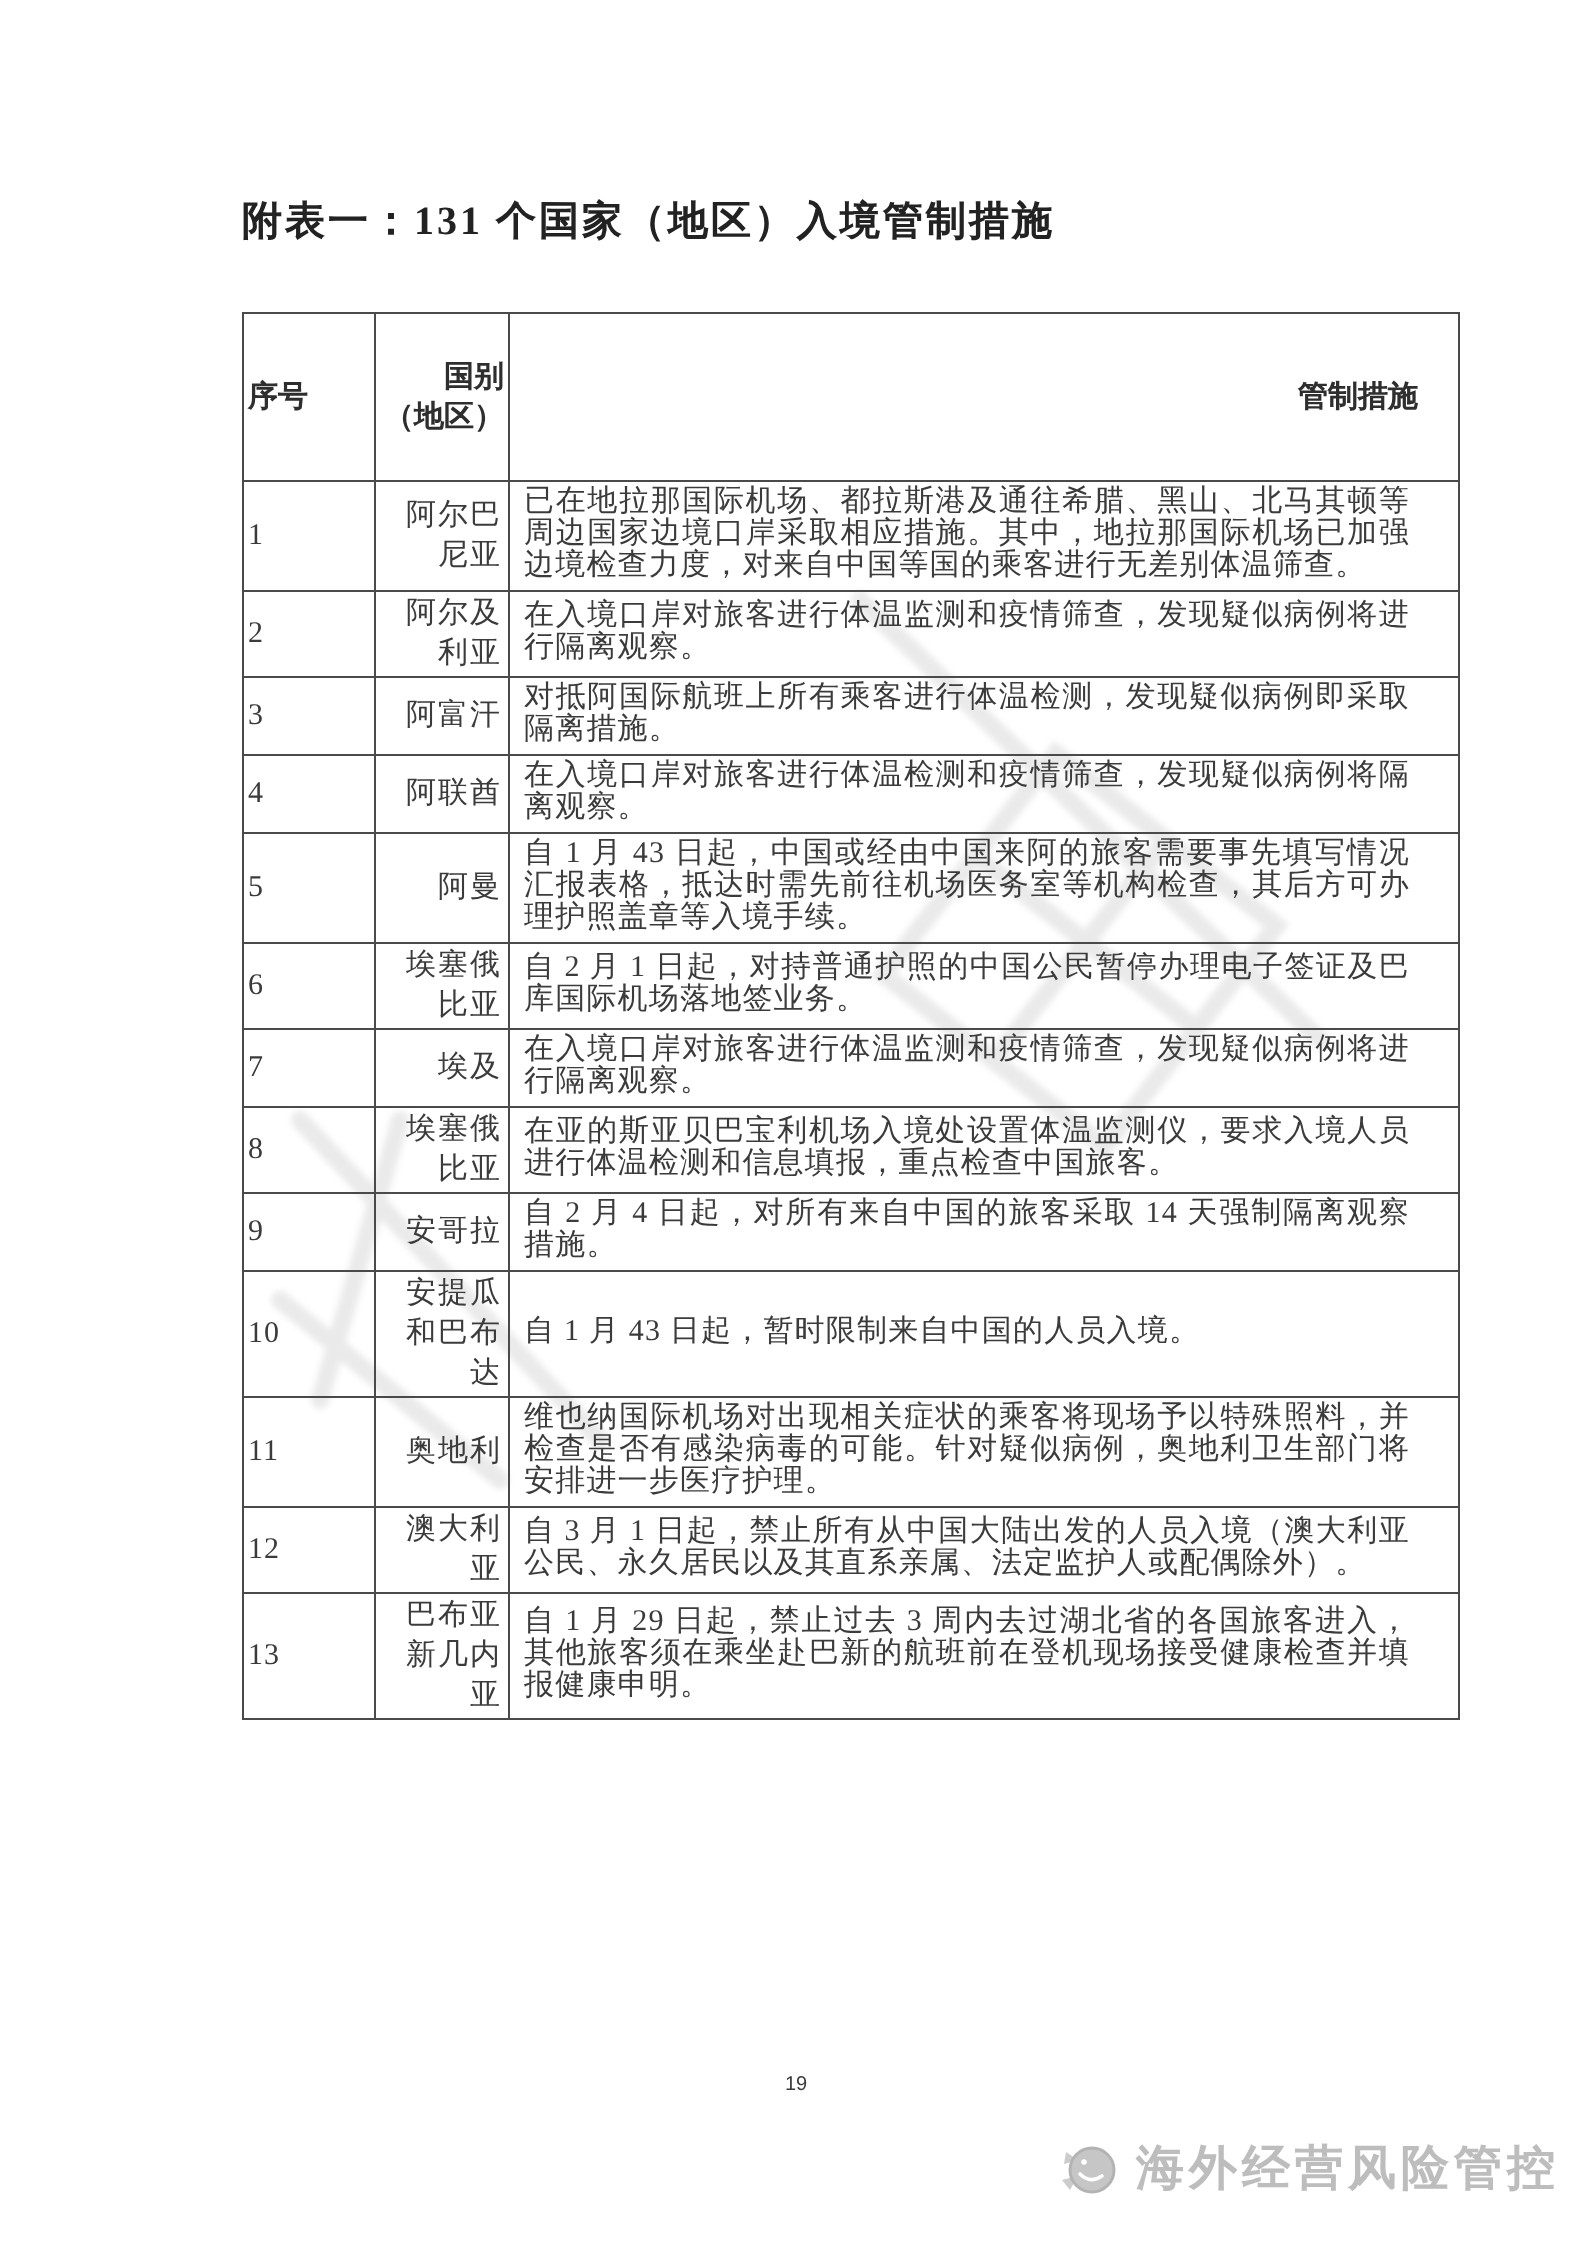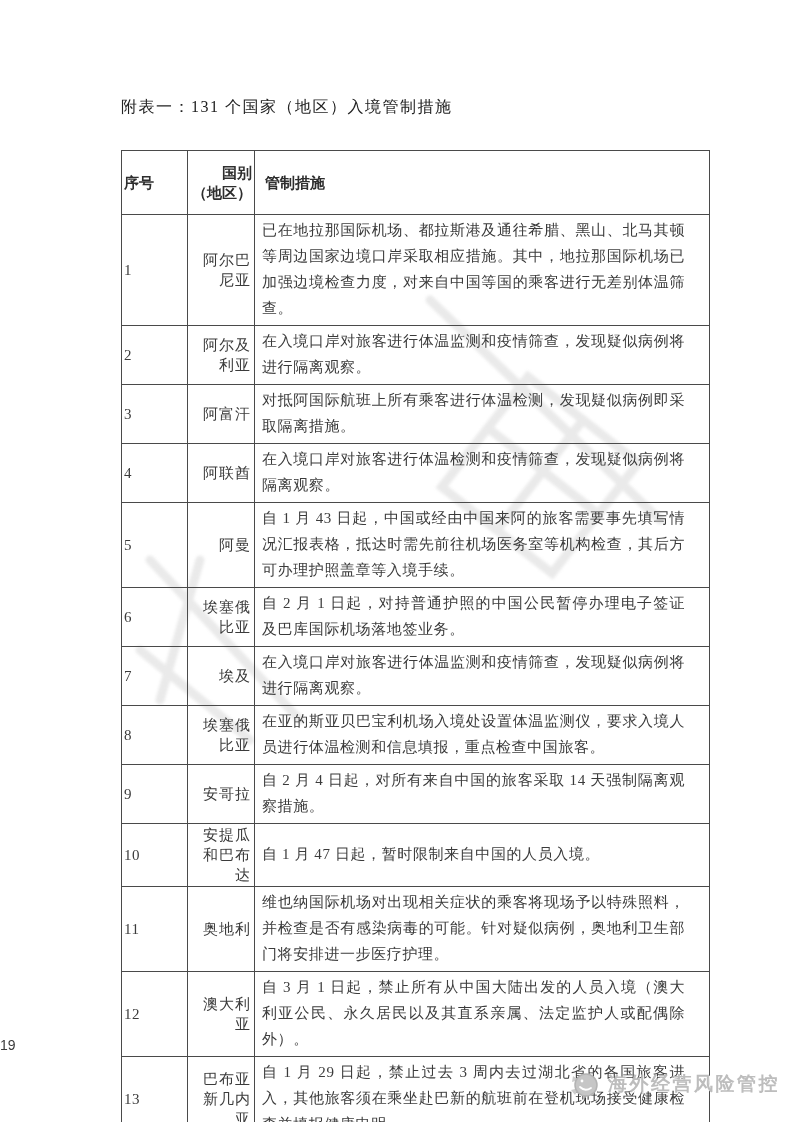--- a/index.html
+++ b/index.html
@@ -6,22 +6,22 @@
   .sheet{
     position:relative;
     width:796px;height:1122px;
     background:#ffffff;
     overflow:hidden;
     font-family:"Liberation Serif","DejaVu Serif",serif;
     color:#3b3b3b;
   }
   .content{position:absolute;left:121px;top:97px;width:560px;}
   .doc-title{
-    font-size:16px;
-    font-weight:normal;
+    font-size:20px;
+    font-weight:bold;
     color:#222222;
     letter-spacing:1.5px;
     margin:0 0 32px 0;
     white-space:nowrap;
   }
   table.measures{
     width:559px;
     border-collapse:collapse;
     table-layout:fixed;
   }
@@ -33,43 +33,43 @@
   th{font-weight:bold;color:#2e2e2e;}
   .col-index{width:61px;text-align:left;}
   .col-country{width:62px;text-align:right;}
   .col-measures{width:434px;}
   thead th{height:43px;line-height:20px;padding:1px 2px;}
   td.col-index{padding:2px;letter-spacing:0.5px;}
   td.col-country{padding:1px 3px;line-height:20px;letter-spacing:1px;}
   td.col-measures{
     vertical-align:top;
     padding:2px 24px 4px 7px;
-    line-height:26px;
+    line-height:16px;
     letter-spacing:0.6px;
     text-align:justify;
   }
-  thead th.col-measures{text-align:left;vertical-align:middle;padding:10px;}
+  thead th.col-measures{text-align:right;vertical-align:middle;padding:20px;}
   
   .watermark{
     position:absolute;left:0;top:0;width:796px;height:1122px;
     pointer-events:none;
     filter:blur(1.5px);
     opacity:0.55;
   }
   .page-number{
     position:absolute;top:1037px;left:0;width:796px;
-    text-align:left;
-    font-size:14px;color:#3b3b3b;
+    text-align:center;
+    font-size:10px;color:#3b3b3b;
     font-family:"Liberation Sans","DejaVu Sans",sans-serif;
   }
   .brand{
     position:absolute;top:1068px;right:16px;
     display:flex;align-items:center;gap:7px;
     color:#bdbdbd;
-    font-size:19px;font-weight:bold;letter-spacing:2.5px;
+    font-size:24px;font-weight:bold;letter-spacing:2.5px;
     font-family:"Liberation Sans","DejaVu Sans",sans-serif;
     text-shadow:1px 1px 0 #ffffff;
     white-space:nowrap;
   }
   .brand svg{display:block;}
 </style>
 </head>
 <body>
 
 <div class="sheet">
@@ -148,21 +148,21 @@
 
   <tr>
     <td class="col-index">9</td>
     <td class="col-country">安哥拉</td>
     <td class="col-measures">自 2 月 4 日起，对所有来自中国的旅客采取 14 天强制隔离观察措施。</td>
   </tr>
 
   <tr>
     <td class="col-index">10</td>
     <td class="col-country">安提瓜和巴布达</td>
-    <td class="col-measures">自 1 月 47 日起，暂时限制来自中国的人员入境。</td>
+    <td class="col-measures">自 1 月 43 日起，暂时限制来自中国的人员入境。</td>
   </tr>
 
   <tr>
     <td class="col-index">11</td>
     <td class="col-country">奥地利</td>
     <td class="col-measures">维也纳国际机场对出现相关症状的乘客将现场予以特殊照料，并检查是否有感染病毒的可能。针对疑似病例，奥地利卫生部门将安排进一步医疗护理。</td>
   </tr>
 
   <tr>
     <td class="col-index">12</td>

